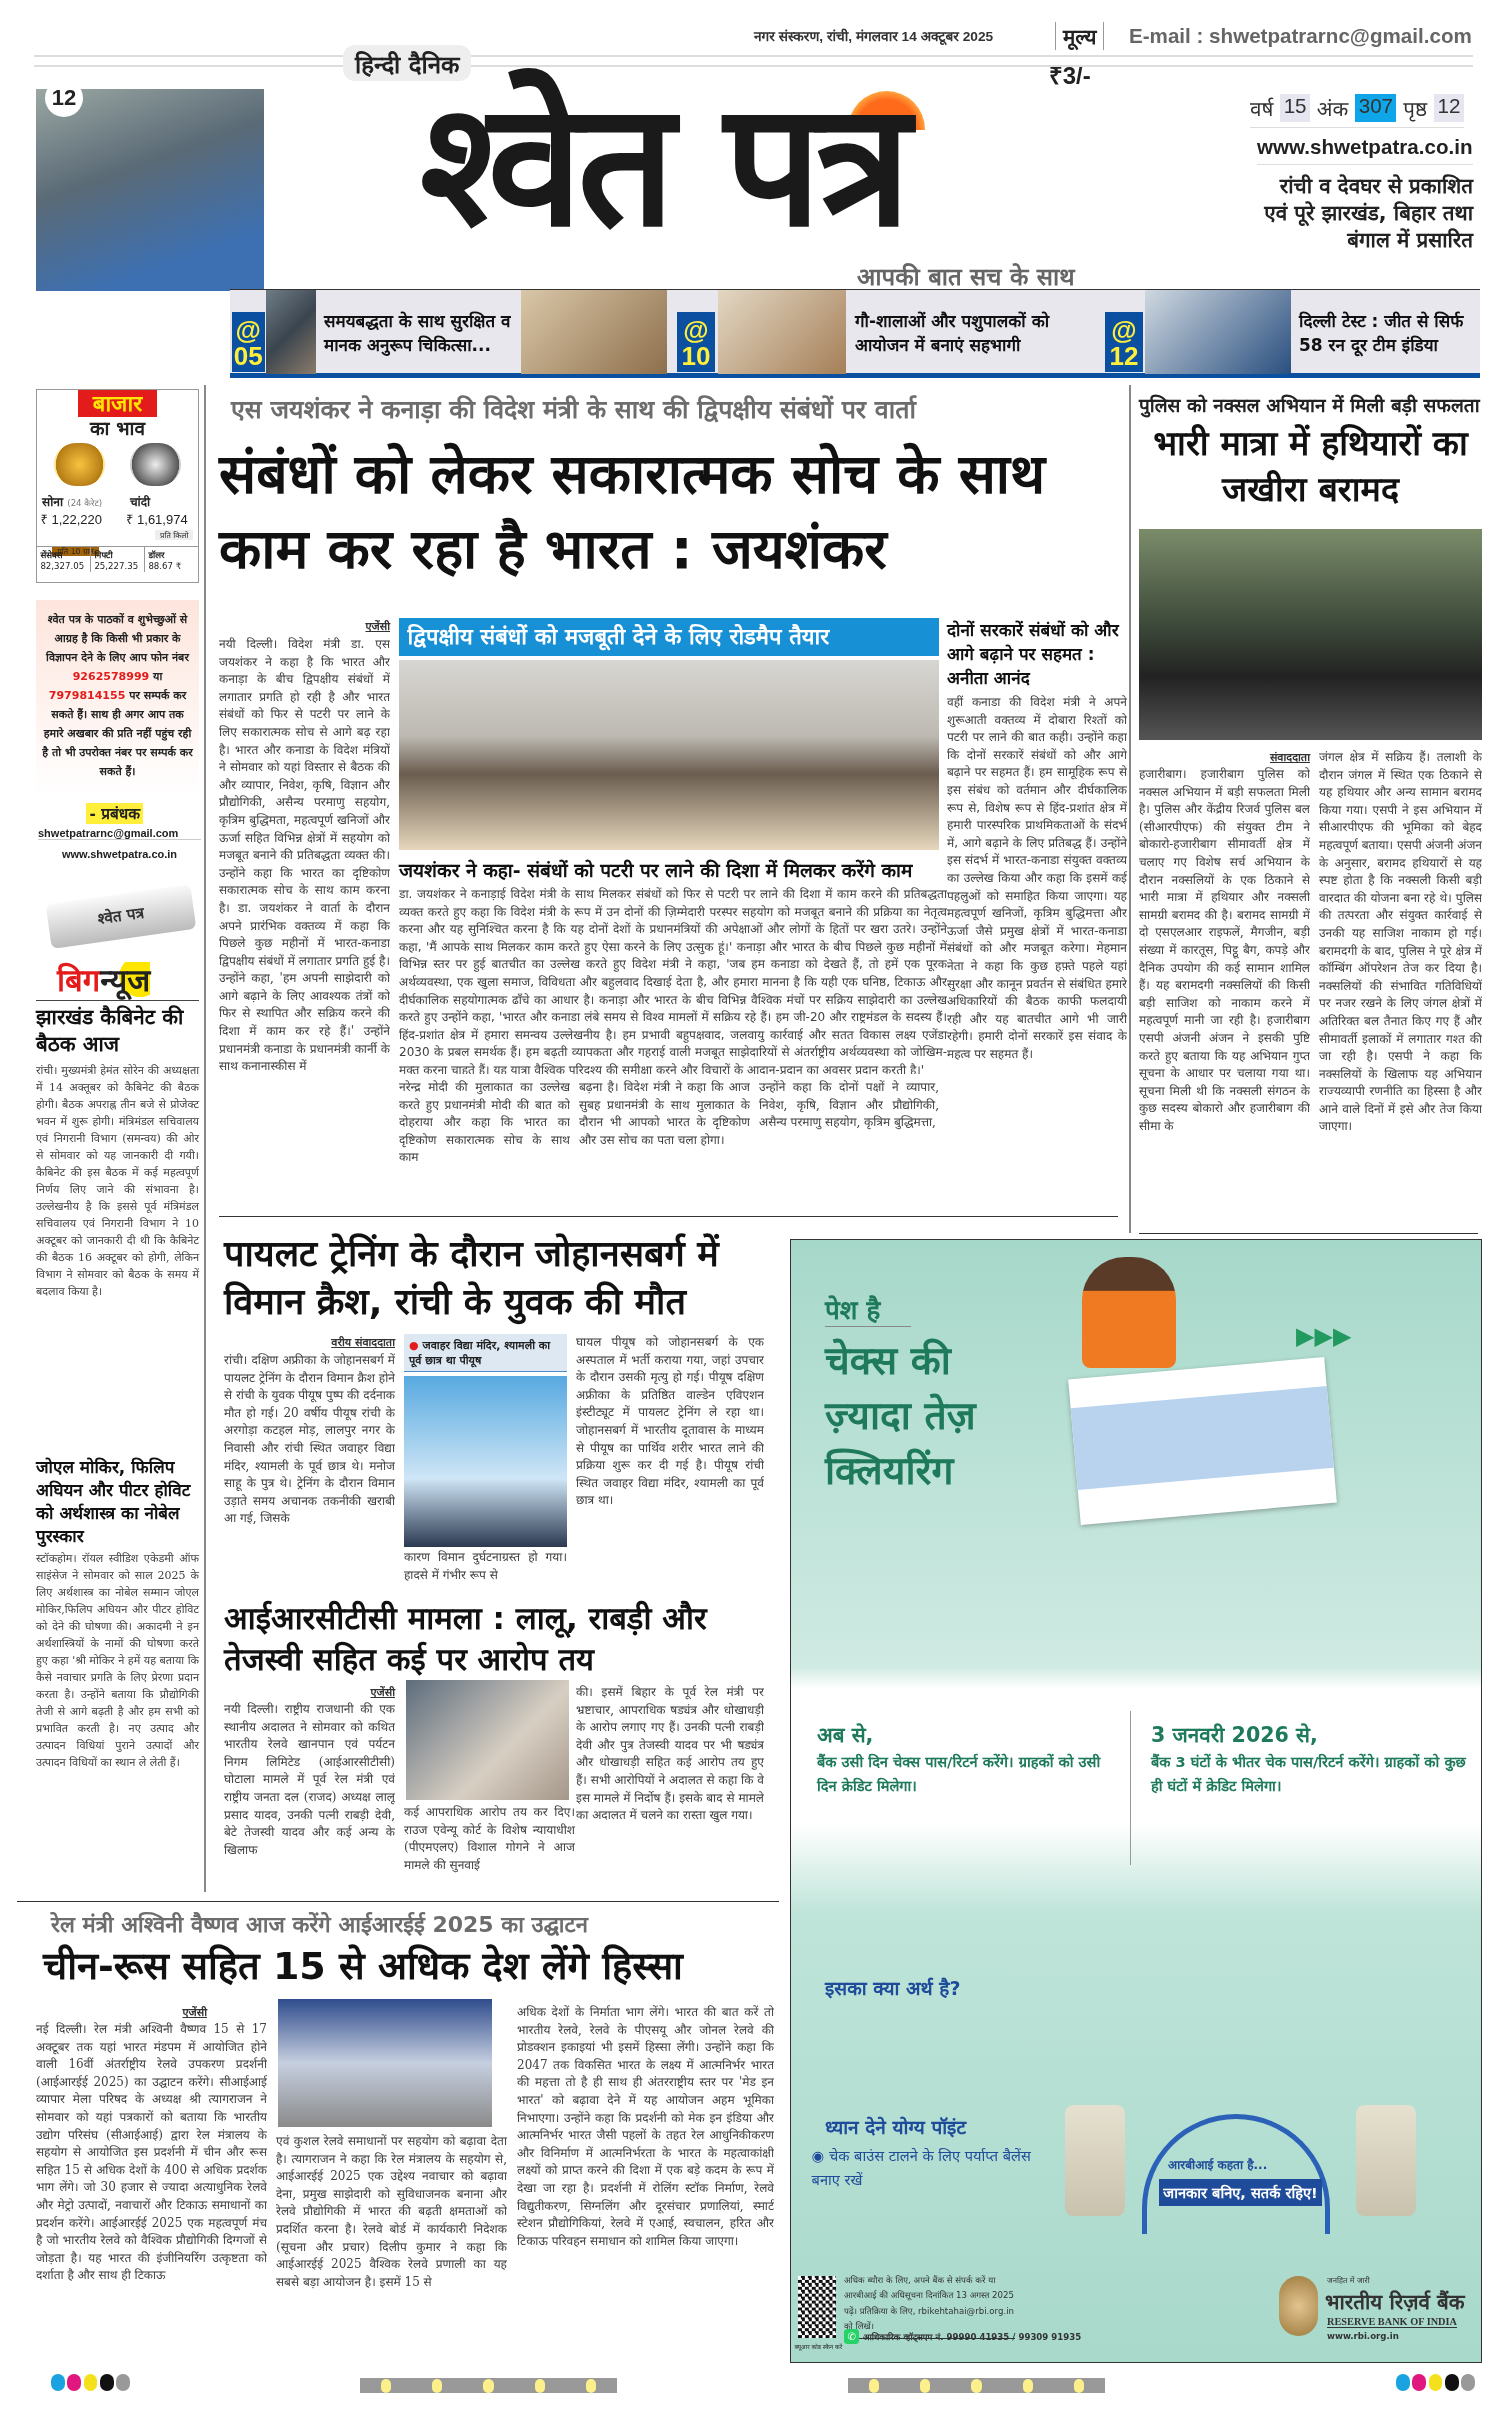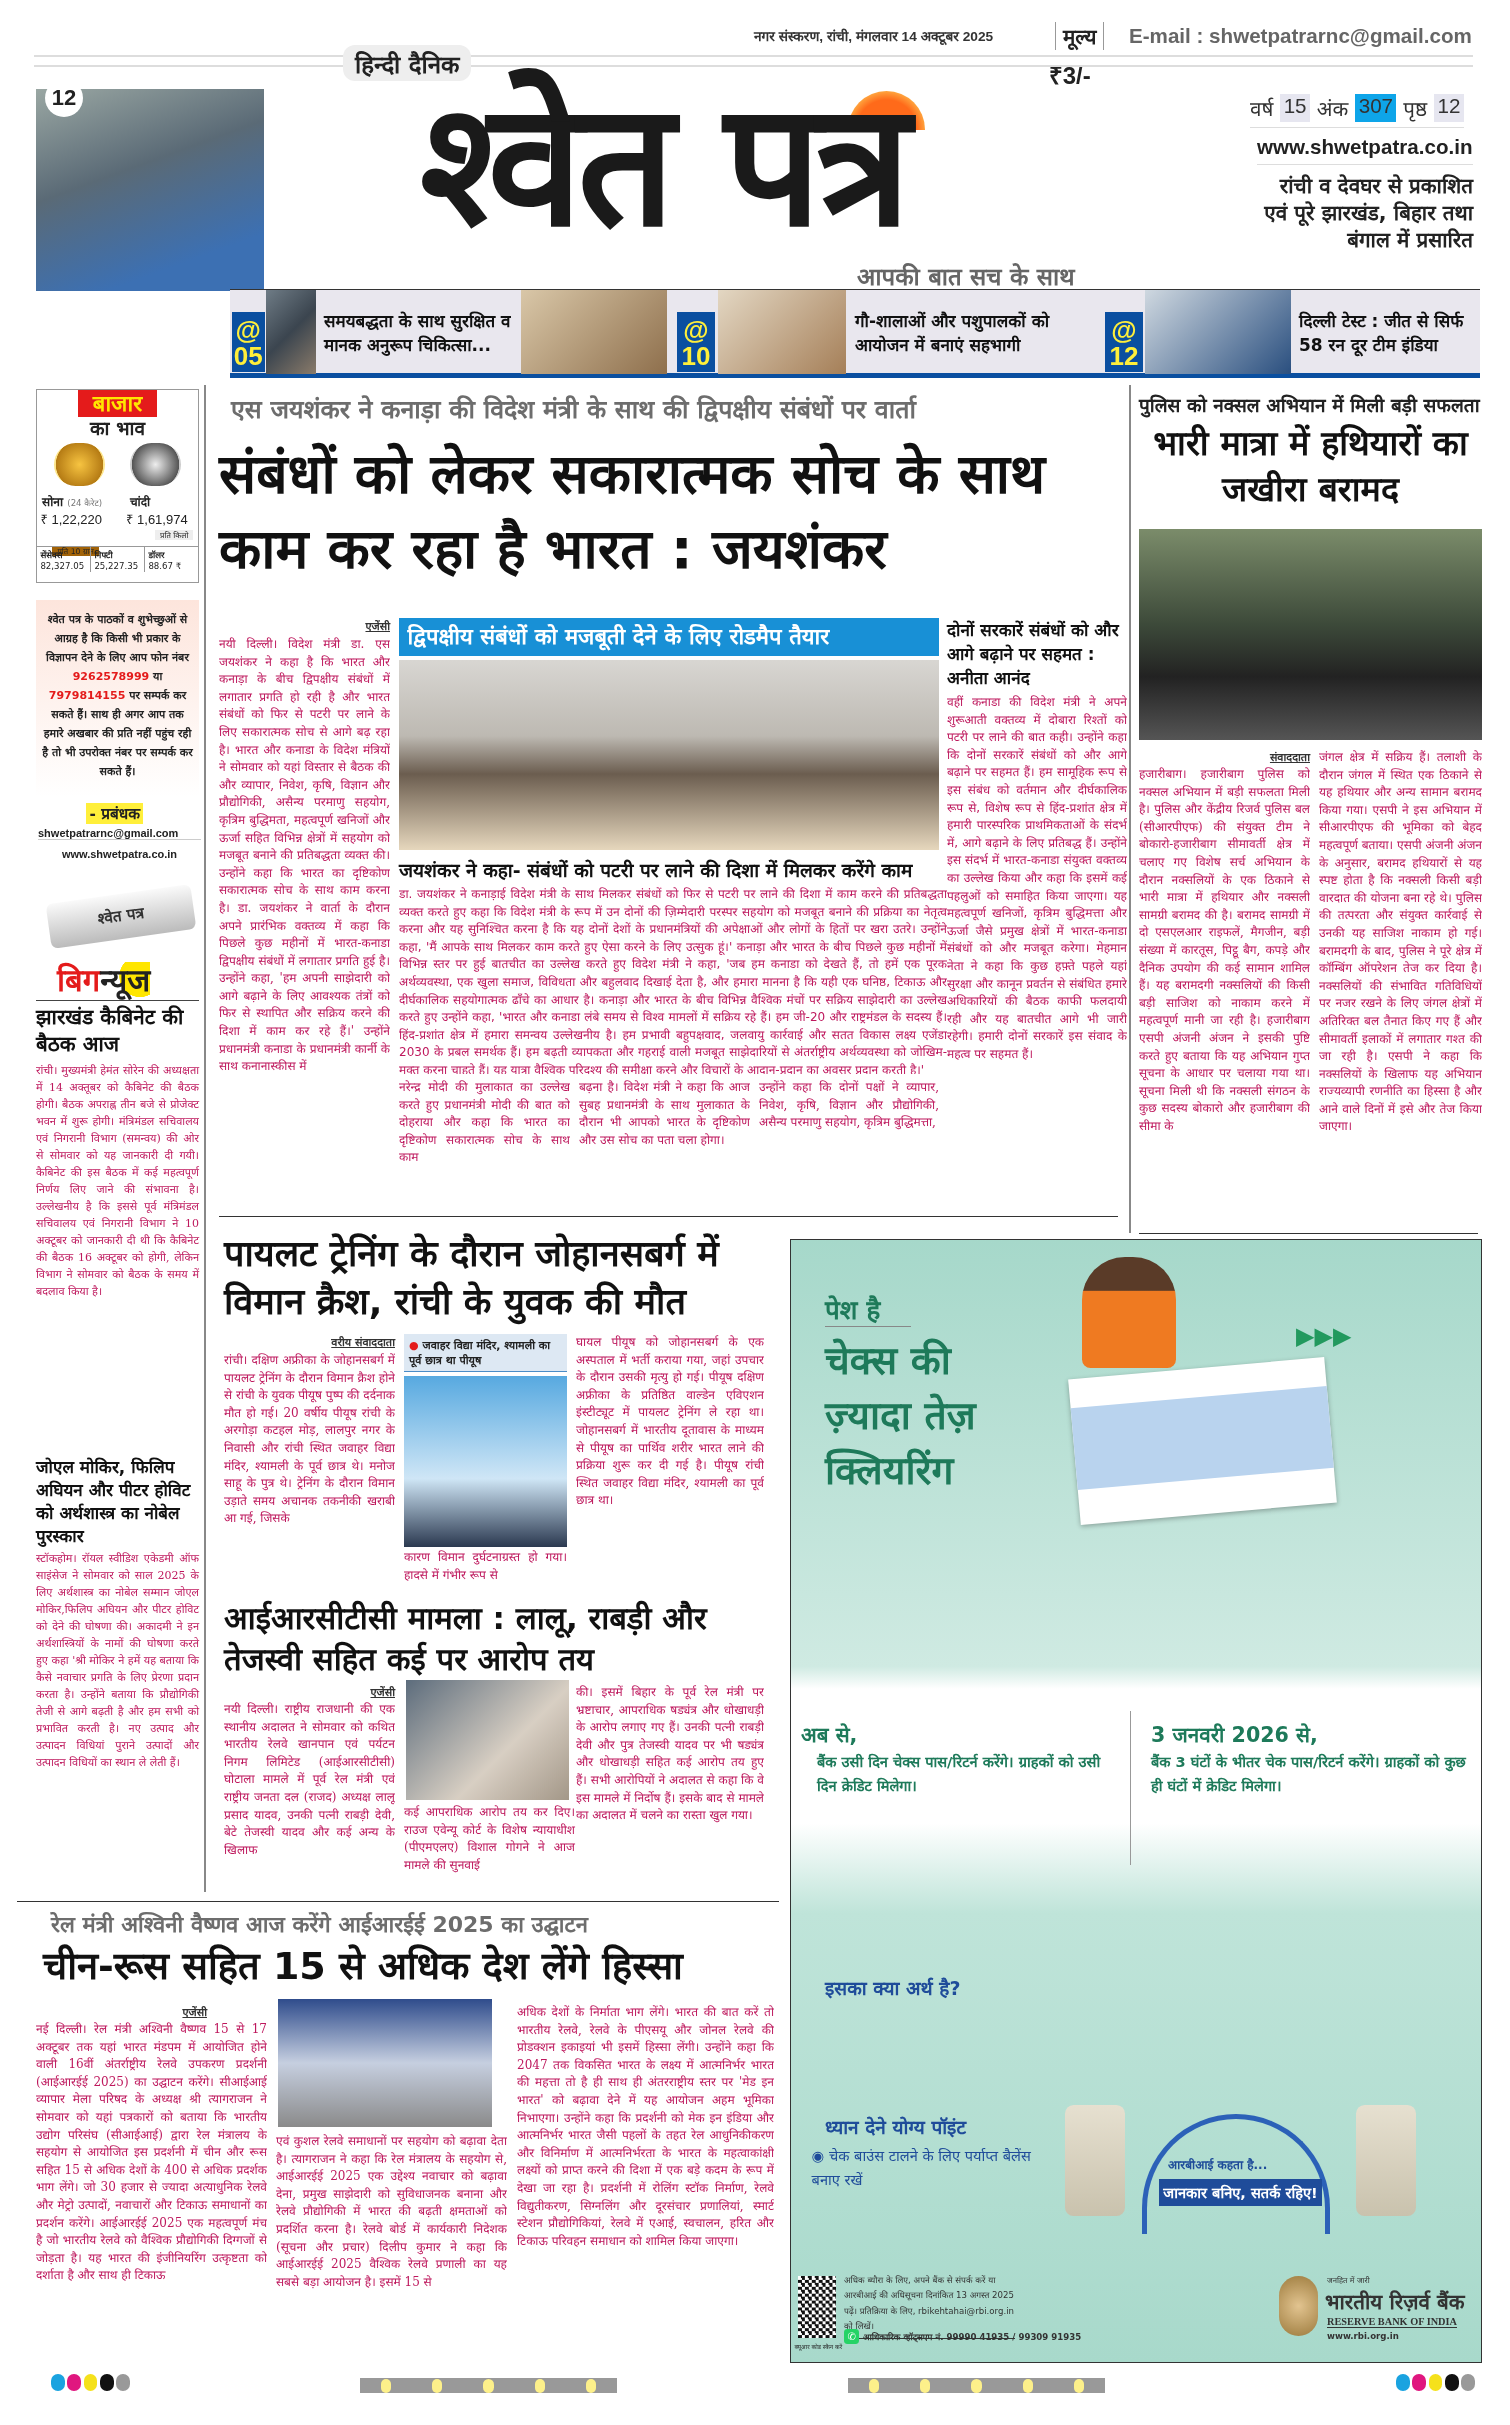--- a/index.html
+++ b/index.html
@@ -1,18 +1,18 @@
 <!DOCTYPE html>
 <html style="font-size:13.7px"><head>
 <meta charset="utf-8">
 <style>
 *{box-sizing:border-box;margin:0;padding:0}
 body{width:1511px;height:2426px;background:#fff;font-family:"DejaVu Sans",sans-serif;color:#222;position:relative;overflow:hidden}
 .abs{position:absolute}
-.txt{font-size:13px;line-height:18px;color:#be185d;text-align:justify;font-family:"DejaVu Serif",serif}
+.txt{font-size:13px;line-height:18px;color:#404040;text-align:justify;font-family:"DejaVu Serif",serif}
 .sm{font-size:12px;line-height:17px}
 .hd{font-weight:bold;color:#111}
 .photo{background:linear-gradient(135deg,#6f7c86,#3b454f 50%,#8a7b6a);}
 .badge{background:#0a4fa0;color:#ffef3a;font-weight:bold;text-align:center;font-family:"Liberation Sans",sans-serif;line-height:1}
 .byline{font-weight:bold;font-size:11px;text-align:right;text-decoration:underline;color:#333}
 </style>
 </head>
 <body>
 
 <div class="abs" style="left:754px;top:26px;font-size:13.7px;font-weight:bold;color:#333;font-family:'Liberation Sans',sans-serif">नगर संस्करण, रांची, मंगलवार 14 अक्टूबर 2025</div>
@@ -146,21 +146,21 @@
 
 <div class="abs" style="left:790px;top:1239px;width:692px;height:1124px;border:1.7px solid #333;background:linear-gradient(180deg,#a6d8ca 0%,#cfeae2 38%,#fff 40%,#fff 52%,#bfe4d9 60%,#a8d9cb 100%);overflow:hidden">
   <div class="abs" style="left:34px;top:51px;font-size:26px;font-weight:bold;color:#1e7a5a">पेश है</div>
   <div class="abs" style="left:34px;top:86px;width:86px;border-top:1.7px solid #888"></div>
   <div class="abs" style="left:34px;top:93px;width:171px;font-size:39px;font-weight:bold;line-height:55px;color:#1e7a5a">चेक्स की ज़्यादा तेज़ क्लियरिंग</div>
   <div class="abs" style="left:291px;top:17px;width:94px;height:111px;border-radius:43px 43px 8.6px 8.6px;background:linear-gradient(180deg,#5a3b28 30%,#ef7a21 31%)"></div>
   <div class="abs" style="left:283px;top:128px;width:257px;height:146px;background:#fff;transform:rotate(-5deg);box-shadow:0 1.7px 5.1px rgba(0,0,0,.3)">
     <div style="position:absolute;left:0;top:29px;width:257px;height:82px;background:#b9d3ee"></div>
   </div>
   <div class="abs" style="left:505px;top:82px;font-size:24px;color:#22995e;font-weight:bold">▶▶▶</div>
-  <div class="abs" style="left:10px;top:480px;font-size:20.6px;font-weight:bold;color:#1e7a5a">अब से,</div>
+  <div class="abs" style="left:26px;top:480px;font-size:20.6px;font-weight:bold;color:#1e7a5a">अब से,</div>
   <div class="abs" style="left:26px;top:510px;width:300px;font-size:14.6px;font-weight:bold;color:#1e7a5a;line-height:24px">बैंक उसी दिन चेक्स पास/रिटर्न करेंगे। ग्राहकों को उसी दिन क्रेडिट मिलेगा।</div>
   <div class="abs" style="left:339px;top:471px;width:0.9px;height:154px;background:#999"></div>
   <div class="abs" style="left:360px;top:480px;font-size:20.6px;font-weight:bold;color:#1e7a5a">3 जनवरी 2026 से,</div>
   <div class="abs" style="left:360px;top:510px;width:317px;font-size:14.6px;font-weight:bold;color:#1e7a5a;line-height:24px">बैंक 3 घंटों के भीतर चेक पास/रिटर्न करेंगे। ग्राहकों को कुछ ही घंटों में क्रेडिट मिलेगा।</div>
   <div class="abs" style="left:34px;top:735px;font-size:19px;font-weight:bold;color:#1f4c9a">इसका क्या अर्थ है?</div>
   <div class="abs" style="left:34px;top:874px;font-size:19px;font-weight:bold;color:#1f4c9a">ध्यान देने योग्य पॉइंट</div>
   <div class="abs" style="left:20.6px;top:904px;width:240px;font-size:14.6px;color:#1f4c9a;line-height:24px">◉ <span>चेक बाउंस टालने के लिए पर्याप्त बैलेंस बनाए रखें</span></div>
   <div class="abs" style="left:274px;top:865px;width:60px;height:111px;border-radius:8.6px;background:linear-gradient(#e6e0d0,#c9c2ad)"></div>
   <div class="abs" style="left:565px;top:865px;width:60px;height:111px;border-radius:8.6px;background:linear-gradient(#e6e0d0,#c9c2ad)"></div>
   <div class="abs" style="left:351px;top:874px;width:188px;height:120px;border:5.1px solid #2c61b8;border-bottom:none;border-radius:94px 94px 0 0"></div>

